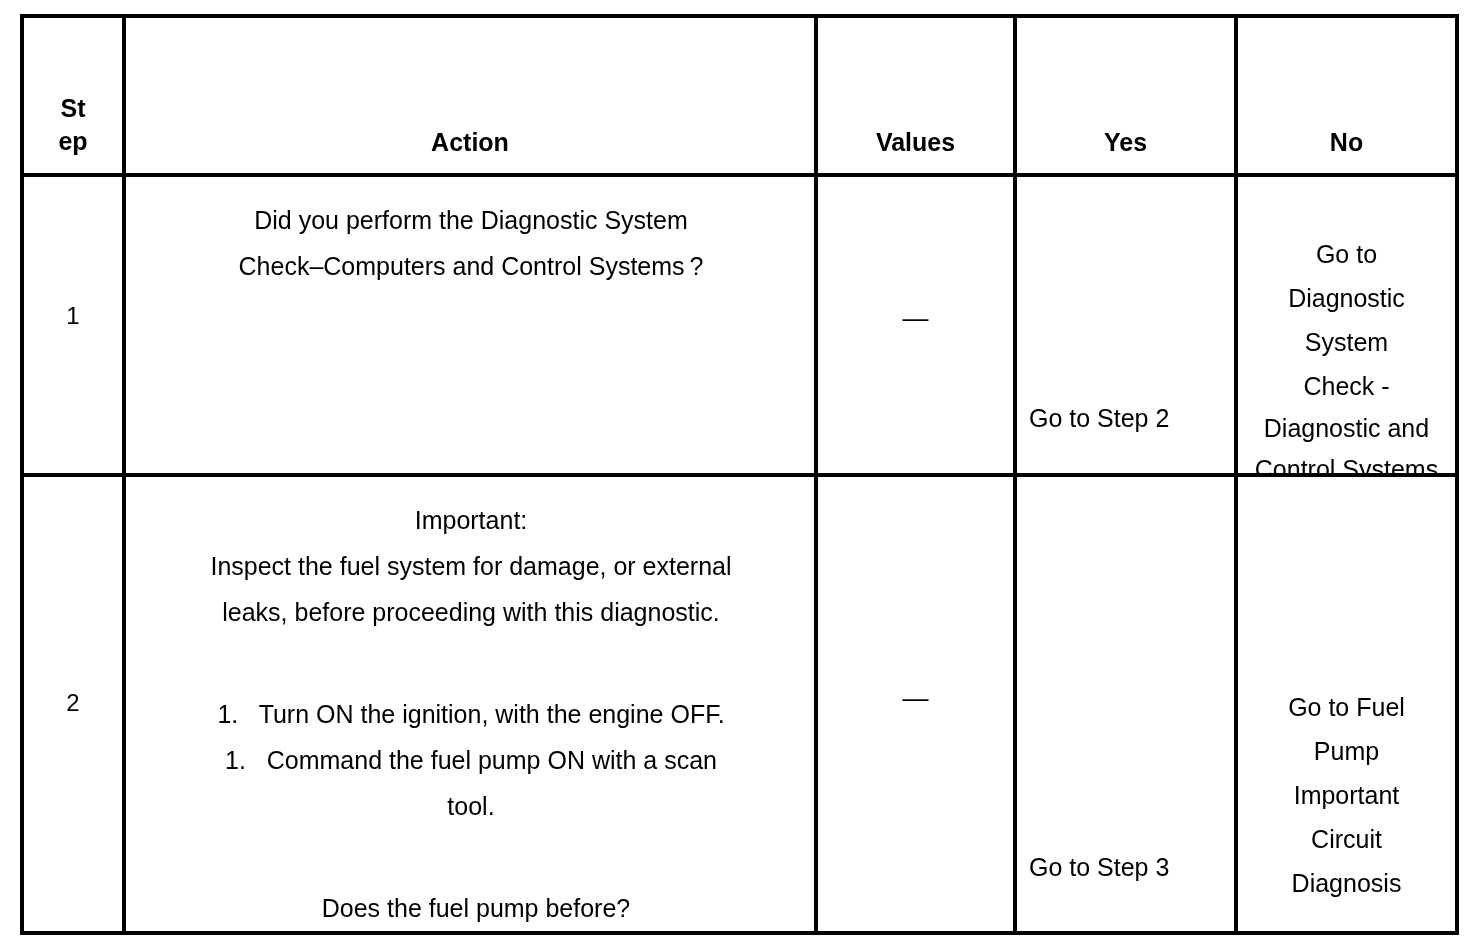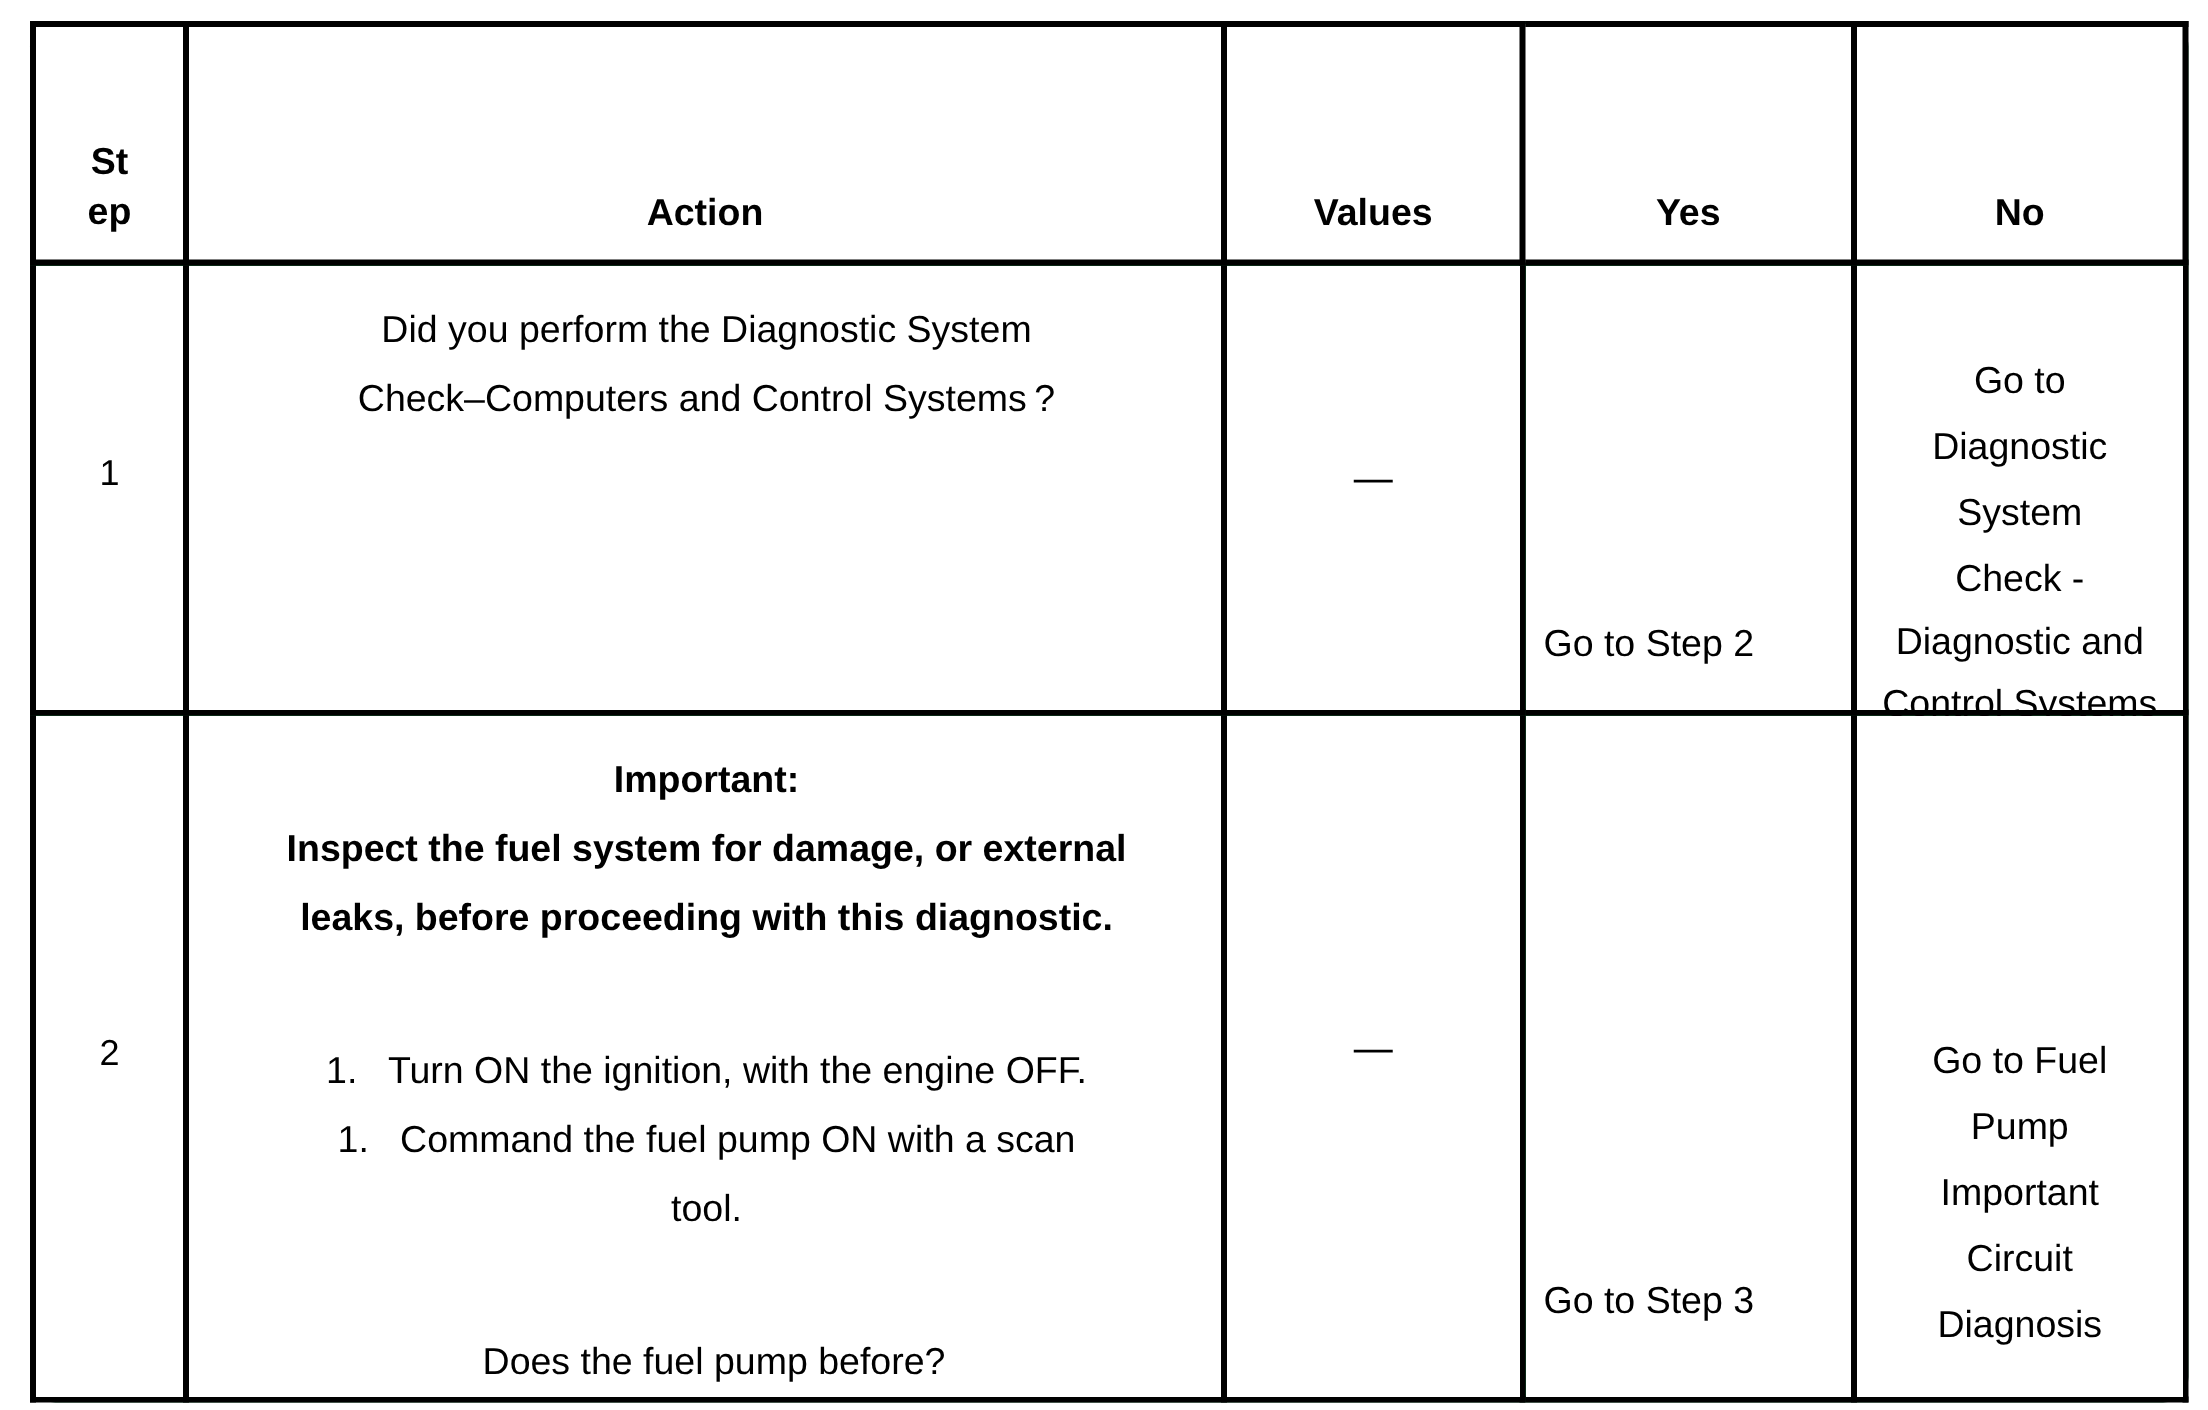--- a/index.html
+++ b/index.html
@@ -23,22 +23,21 @@
     background: #ffffff;
   }
 
   table.diag-table {
     position: absolute;
     left: 20px;
     top: 14px;
     width: 1435px;
     border-collapse: collapse;
     table-layout: fixed;
-    background: #14532d;
-    border-radius: 17px;
+    background: #0ea5e9;
   }
 
   table.diag-table td,
   table.diag-table th {
     border: 4px solid #000000;
     padding: 0;
     vertical-align: top;
     background: #ffffff;
   }
 
@@ -96,21 +95,21 @@
   }
   .action-body {
     padding: 20px 14px 0 16px;
     text-align: center;
   }
   .action-line {
     display: block;
     line-height: 46px;
     white-space: pre;
   }
-  .action-line.bold { font-weight: bold; }
+  .action-line.bold { font-weight: normal; }
   .action-gap { display: block; height: 56px; }
   .action-line.indent-q { padding-left: 10px; }
 
   
   td.cell-values {
     position: relative;
     text-align: center;
   }
   .values-dash {
     position: absolute;
@@ -127,21 +126,21 @@
   td.cell-yes {
     position: relative;
     font-size: 25px;
   }
   .yes-text {
     position: absolute;
     left: 12px;
     line-height: 1;
     white-space: nowrap;
   }
-  .row-1 .yes-text { top: 240px; }
+  .row-1 .yes-text { top: 229px; }
   .row-2 .yes-text { top: 378px; }
 
   
   td.cell-no {
     position: relative;
     font-size: 25px;
     text-align: center;
   }
   .no-block {
     position: absolute;

